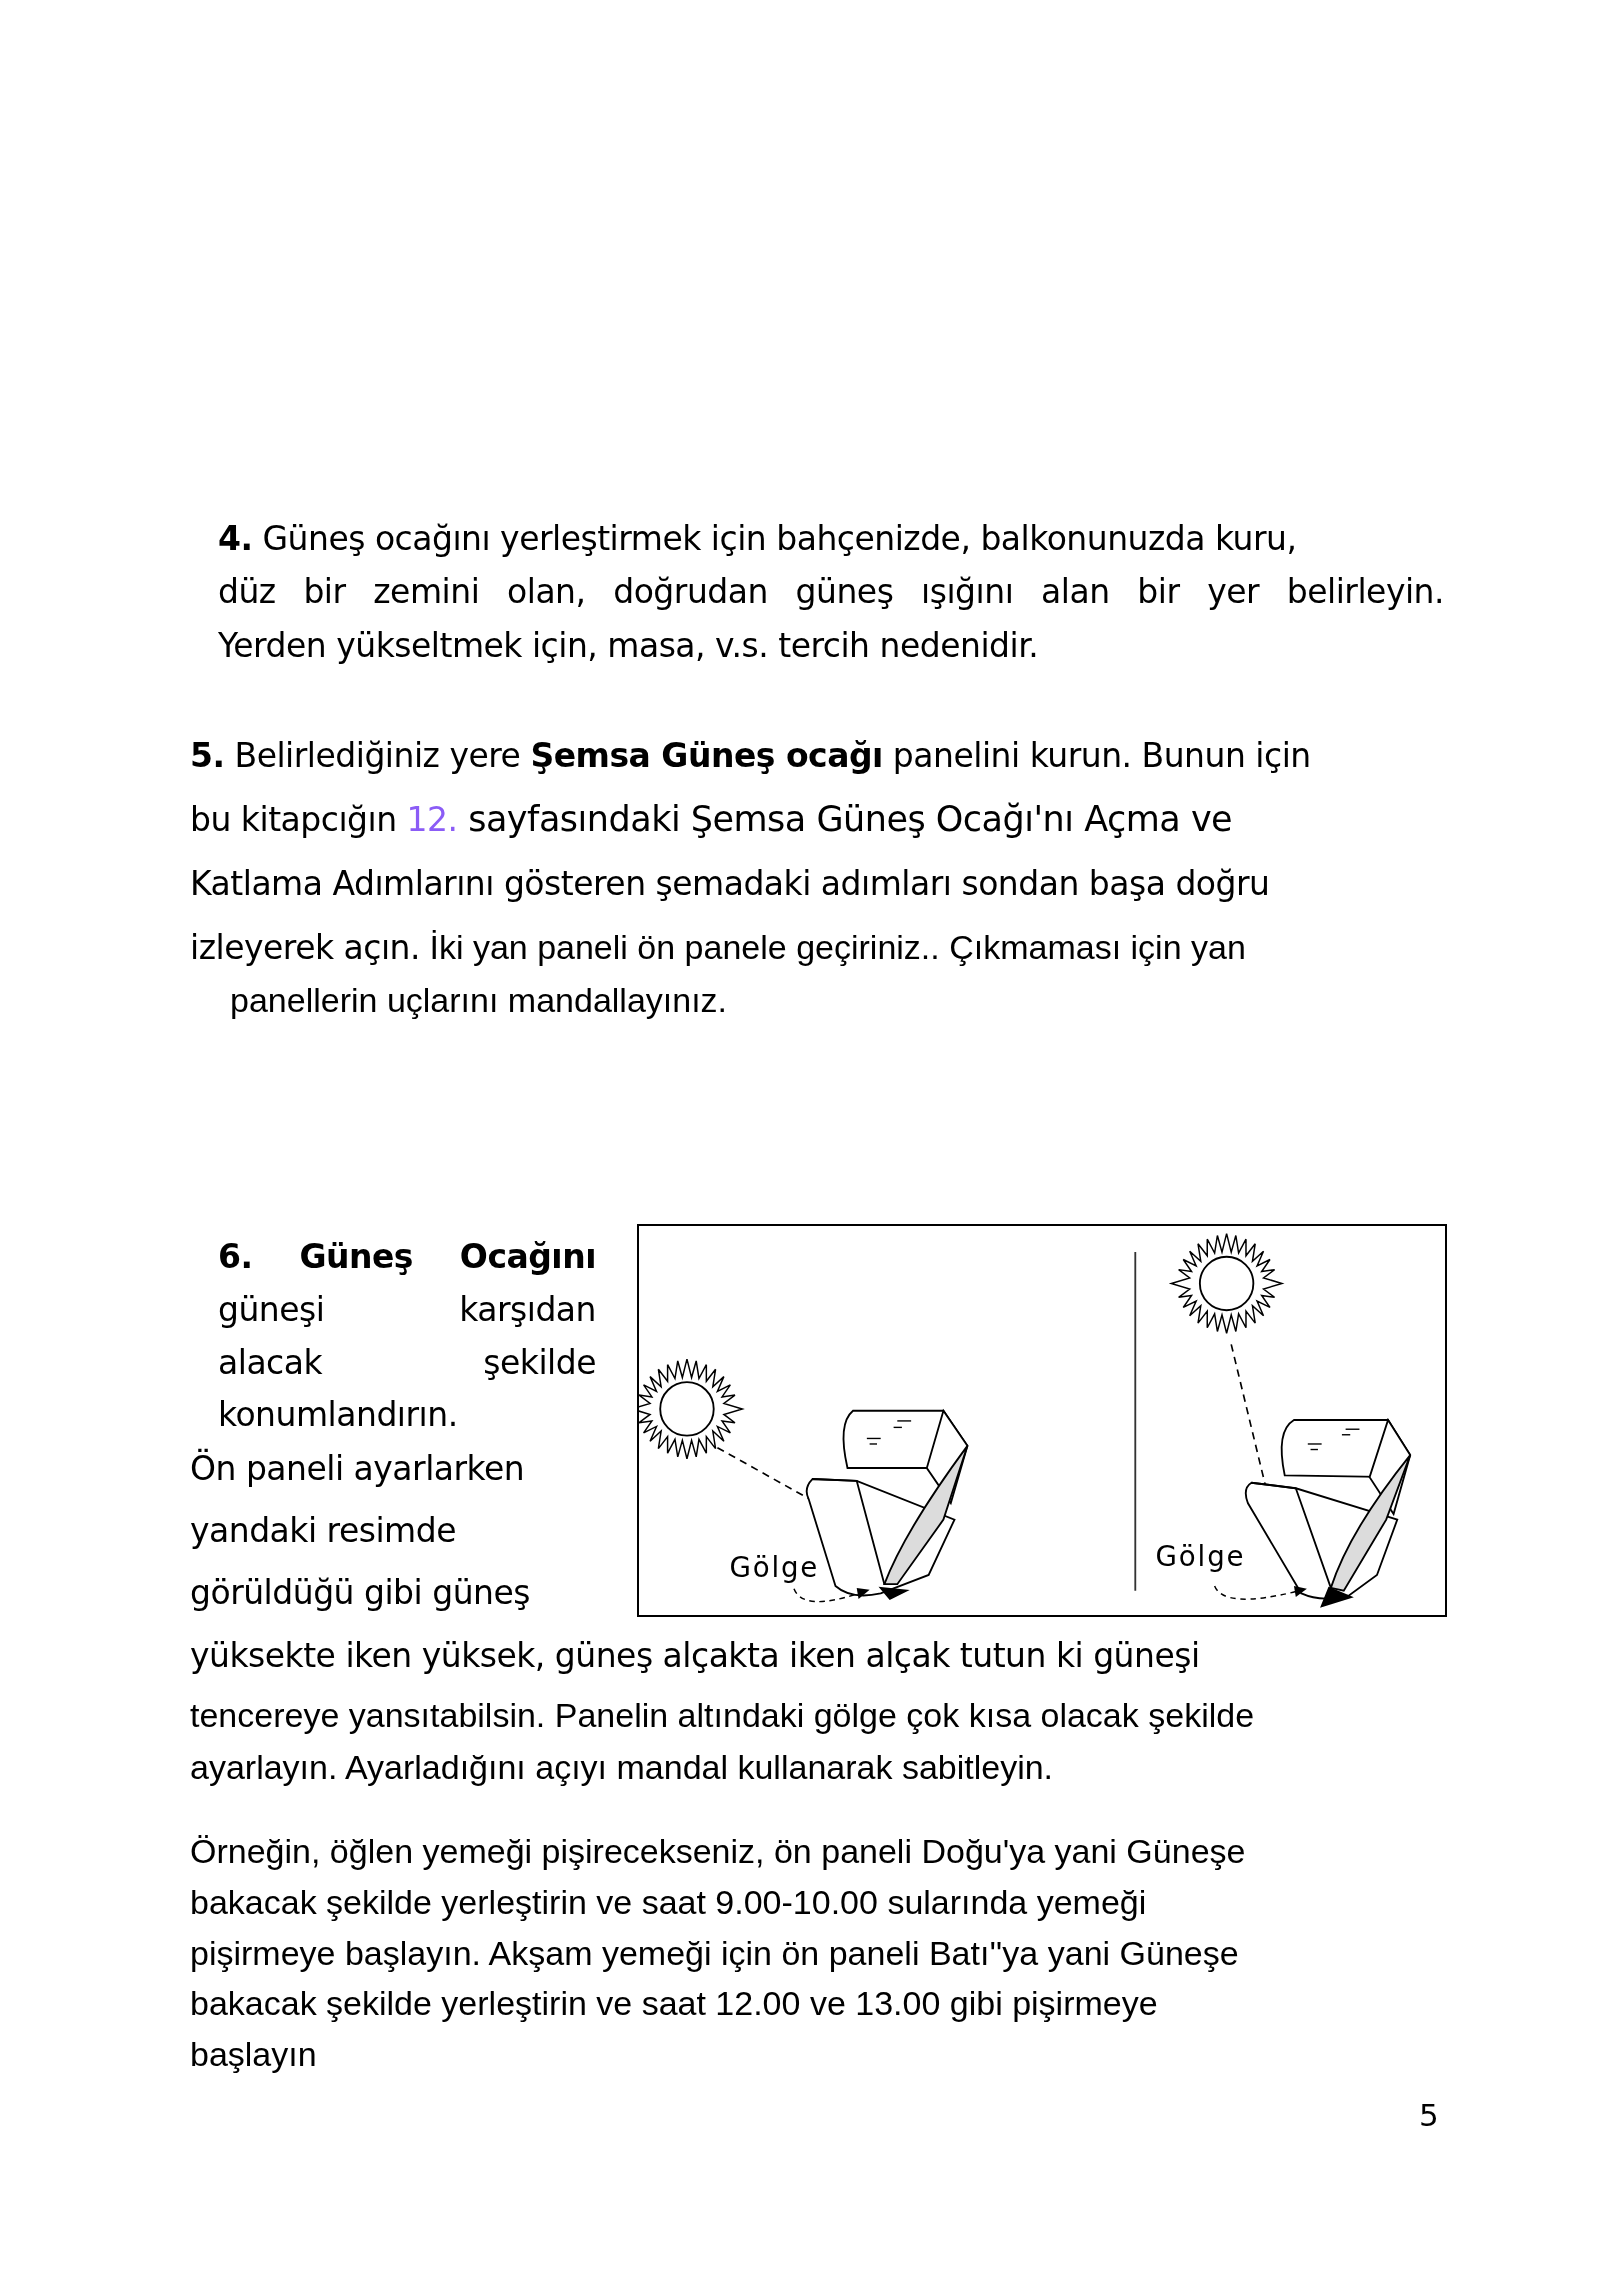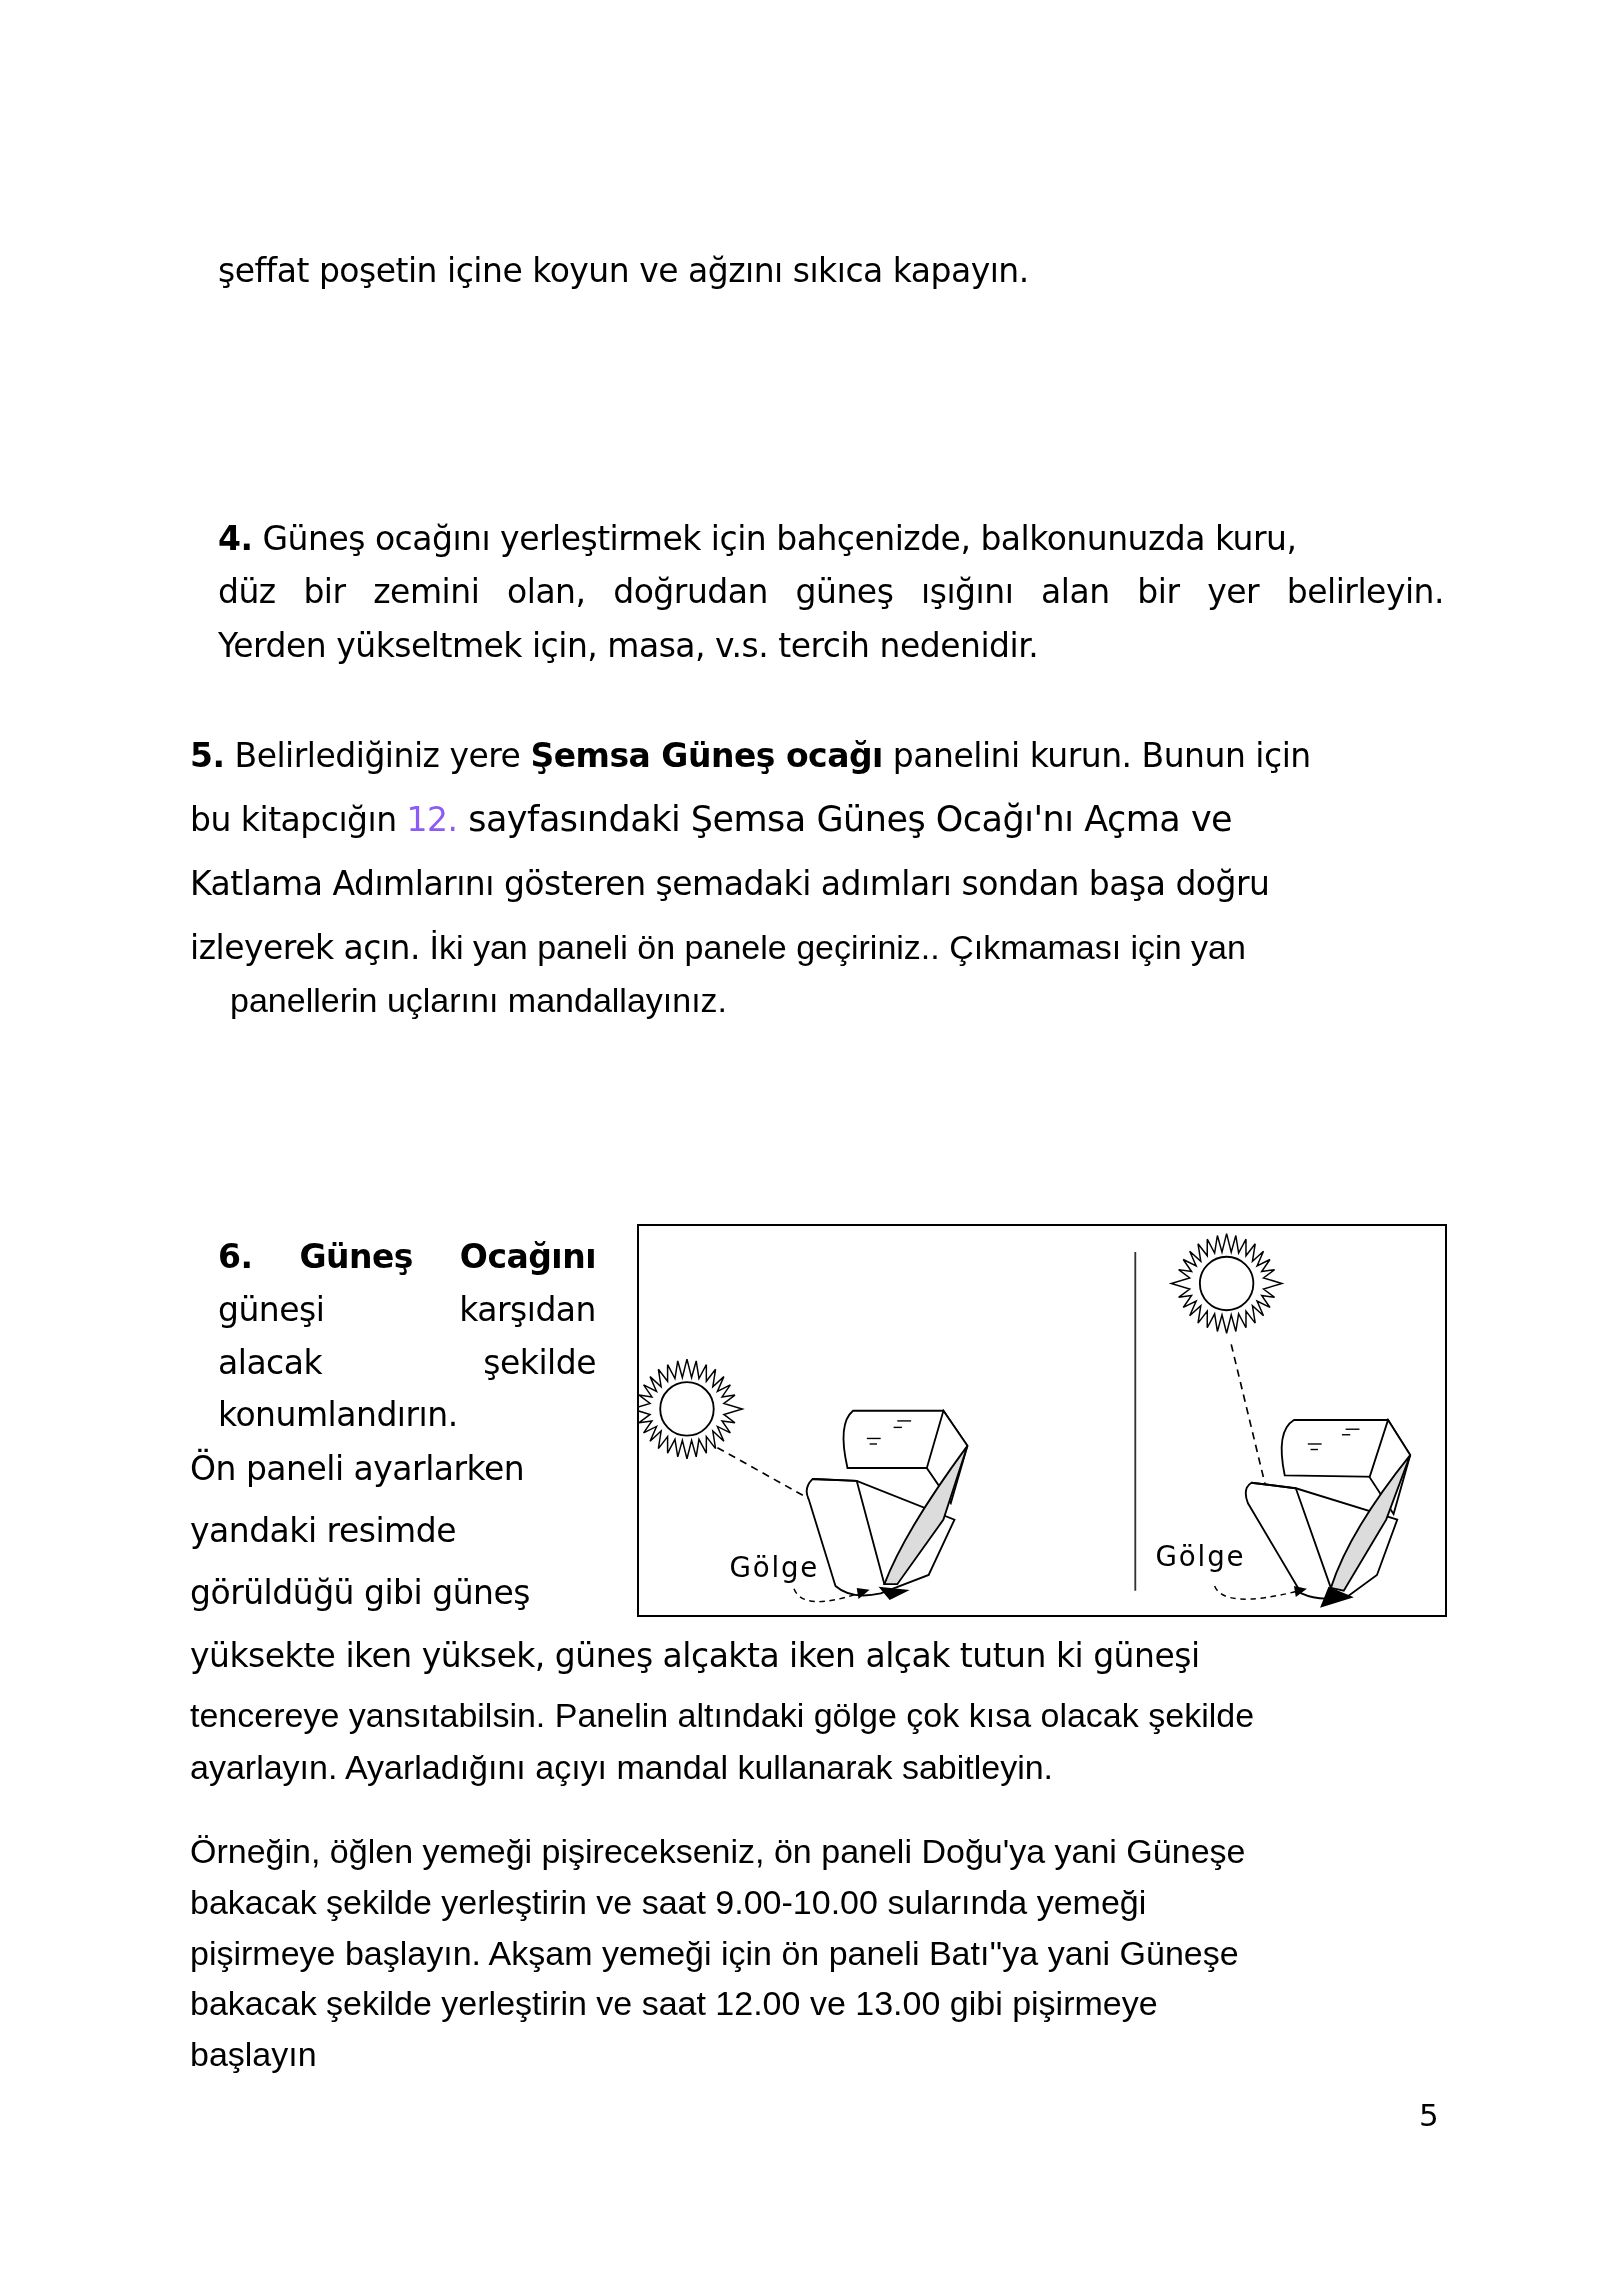--- a/index.html
+++ b/index.html
@@ -12,21 +12,20 @@
   .red { color: #8b5cf6; }
   .just { text-align: justify; text-align-last: justify; white-space: normal; }
   .figure-box { position: absolute; left: 637px; top: 1224px; width: 810px; height: 393px; border: 2.8px solid #000; background: #fff; box-sizing: border-box; text-align: right; }
   .page-number { position: absolute; left: 1419px; top: 2097px; font-family: "DejaVu Sans", sans-serif; font-size: 31px; }
 </style>
 </head>
 <body>
 
 <div class="page">
 
-  <div class="line comic" style="left:218px; top:251px;">şeffat poşetin içine koyun ve ağzını sıkıca kapayın.</div>
 
 
   <div>
     <div class="line comic" style="left:218px; top:519px; width:1226px;">
       <span class="b">4.</span><span> Güneş ocağını yerleştirmek için bahçenizde, balkonunuzda   kuru,</span>
     </div>
     <div class="line comic just" style="left:218px; top:572px; width:1226px;">düz bir zemini olan, doğrudan güneş ışığını alan bir yer belirleyin.</div>
     <div class="line comic" style="left:218px; top:626px;">Yerden yükseltmek için, masa, v.s. tercih nedenidir.</div>
   </div>
 

